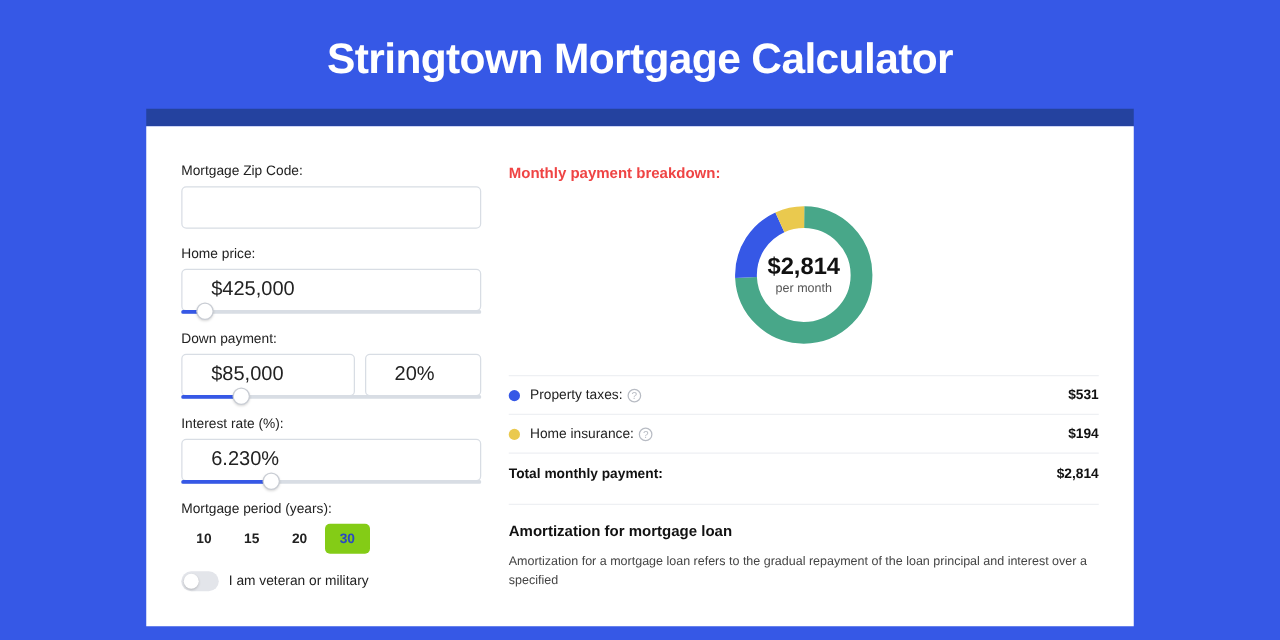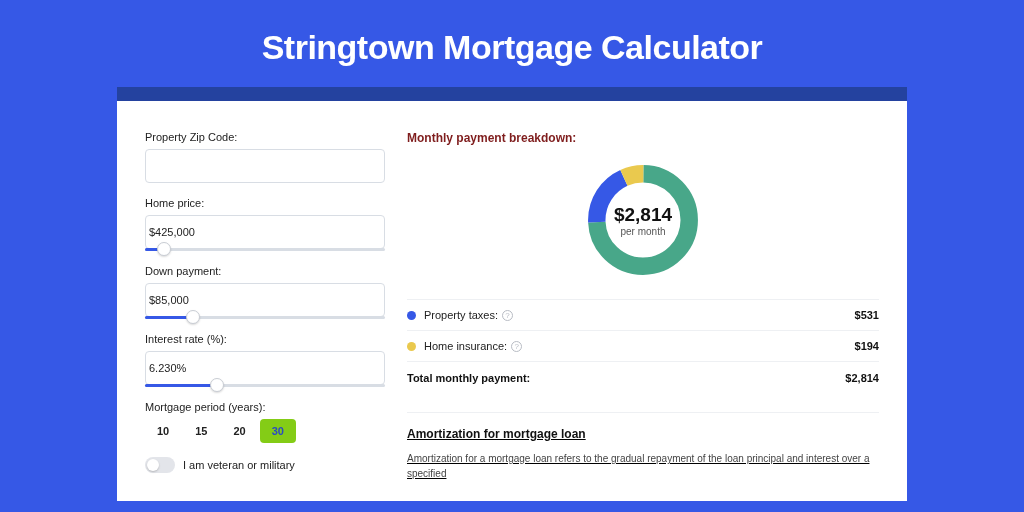--- a/index.html
+++ b/index.html
@@ -40,22 +40,22 @@
   font-size: 11px;
   color: #222;
   margin-bottom: 6px;
   display: block;
 }
 .text-input {
   width: 100%;
   height: 34px;
   border: 1px solid #d8dde4;
   border-radius: 4px;
-  padding: 0 3px;
-  font-size: 11px;
+  padding: 0 23px;
+  font-size: 16px;
   color: #222;
 }
 .field-group { margin-bottom: 14px; }
 .slider-track {
   height: 3px;
   background: #d8dde4;
   border-radius: 2px;
   position: relative;
   margin-top: -1px;
 }
@@ -101,21 +101,21 @@
 .toggle::after {
   content: ''; position: absolute; top: 2px; left: 2px;
   width: 12px; height: 12px; border-radius: 50%; background: #fff;
   box-shadow: 0 1px 2px rgba(0,0,0,0.2);
 }
 .toggle-label { font-size: 11px; color: #222; }
 
 .section-title {
   font-size: 12px;
   font-weight: 700;
-  color: #7f1d1d;
+  color: #ef4444;
   margin-bottom: 14px;
 }
 
 .donut-wrap { text-align: center; margin-bottom: 14px; }
 .donut { display: inline-block; position: relative; }
 .donut svg { display: block; }
 .donut-center {
   position: absolute;
   top: 50%; left: 50%;
   transform: translate(-50%, -50%);
@@ -139,51 +139,52 @@
 .legend-label { flex: 1; color: #222; display: flex; align-items: center; gap: 4px; }
 .legend-value { font-weight: 600; color: #111; }
 .help-icon {
   width: 11px; height: 11px; border: 1px solid #b8bcc4; border-radius: 50%;
   font-size: 8px; color: #b8bcc4; display: inline-flex;
   align-items: center; justify-content: center;
 }
 .total-row { font-weight: 700; border-top: 1px solid #eef0f3; padding: 10px 0; font-size: 11px; display: flex; }
 .total-row .legend-label { color: #111; font-weight: 700; }
 
-.amort { border-top: 1px solid #eef0f3; padding-top: 14px; margin-top: 18px; text-decoration: underline; }
+.amort { border-top: 1px solid #eef0f3; padding-top: 14px; margin-top: 8px; }
 .amort-title { font-size: 12px; font-weight: 700; color: #111; margin-bottom: 10px; }
 .amort-text { font-size: 10px; color: #444; line-height: 1.5; }
 </style>
 </head>
 <body>
 
 <h1 class="page-title">Stringtown Mortgage Calculator</h1>
 <div class="dark-bar"></div>
 
 <div class="card">
   <div class="left-col">
 
     <div class="field-group">
-      <label class="field-label">Property Zip Code:</label>
+      <label class="field-label">Mortgage Zip Code:</label>
       <input class="text-input" value="" style="">
     </div>
 
     <div class="field-group">
       <label class="field-label">Home price:</label>
       <input class="text-input" value="$425,000" style="">
       <div class="slider-track">
         <div class="slider-fill" style="width:8%"></div>
         <div class="slider-thumb" style="left:calc(8% - 7px)"></div>
       </div>
     </div>
 
     <div class="field-group">
       <label class="field-label">Down payment:</label>
       <div class="dp-row">
         <input class="text-input" value="$85,000" style="">
+        <input class="text-input" value="20%" style="">
       </div>
       <div class="slider-track">
         <div class="slider-fill" style="width:20%"></div>
         <div class="slider-thumb" style="left:calc(20% - 7px)"></div>
       </div>
     </div>
 
     <div class="field-group">
       <label class="field-label">Interest rate (%):</label>
       <input class="text-input" value="6.230%" style="">

